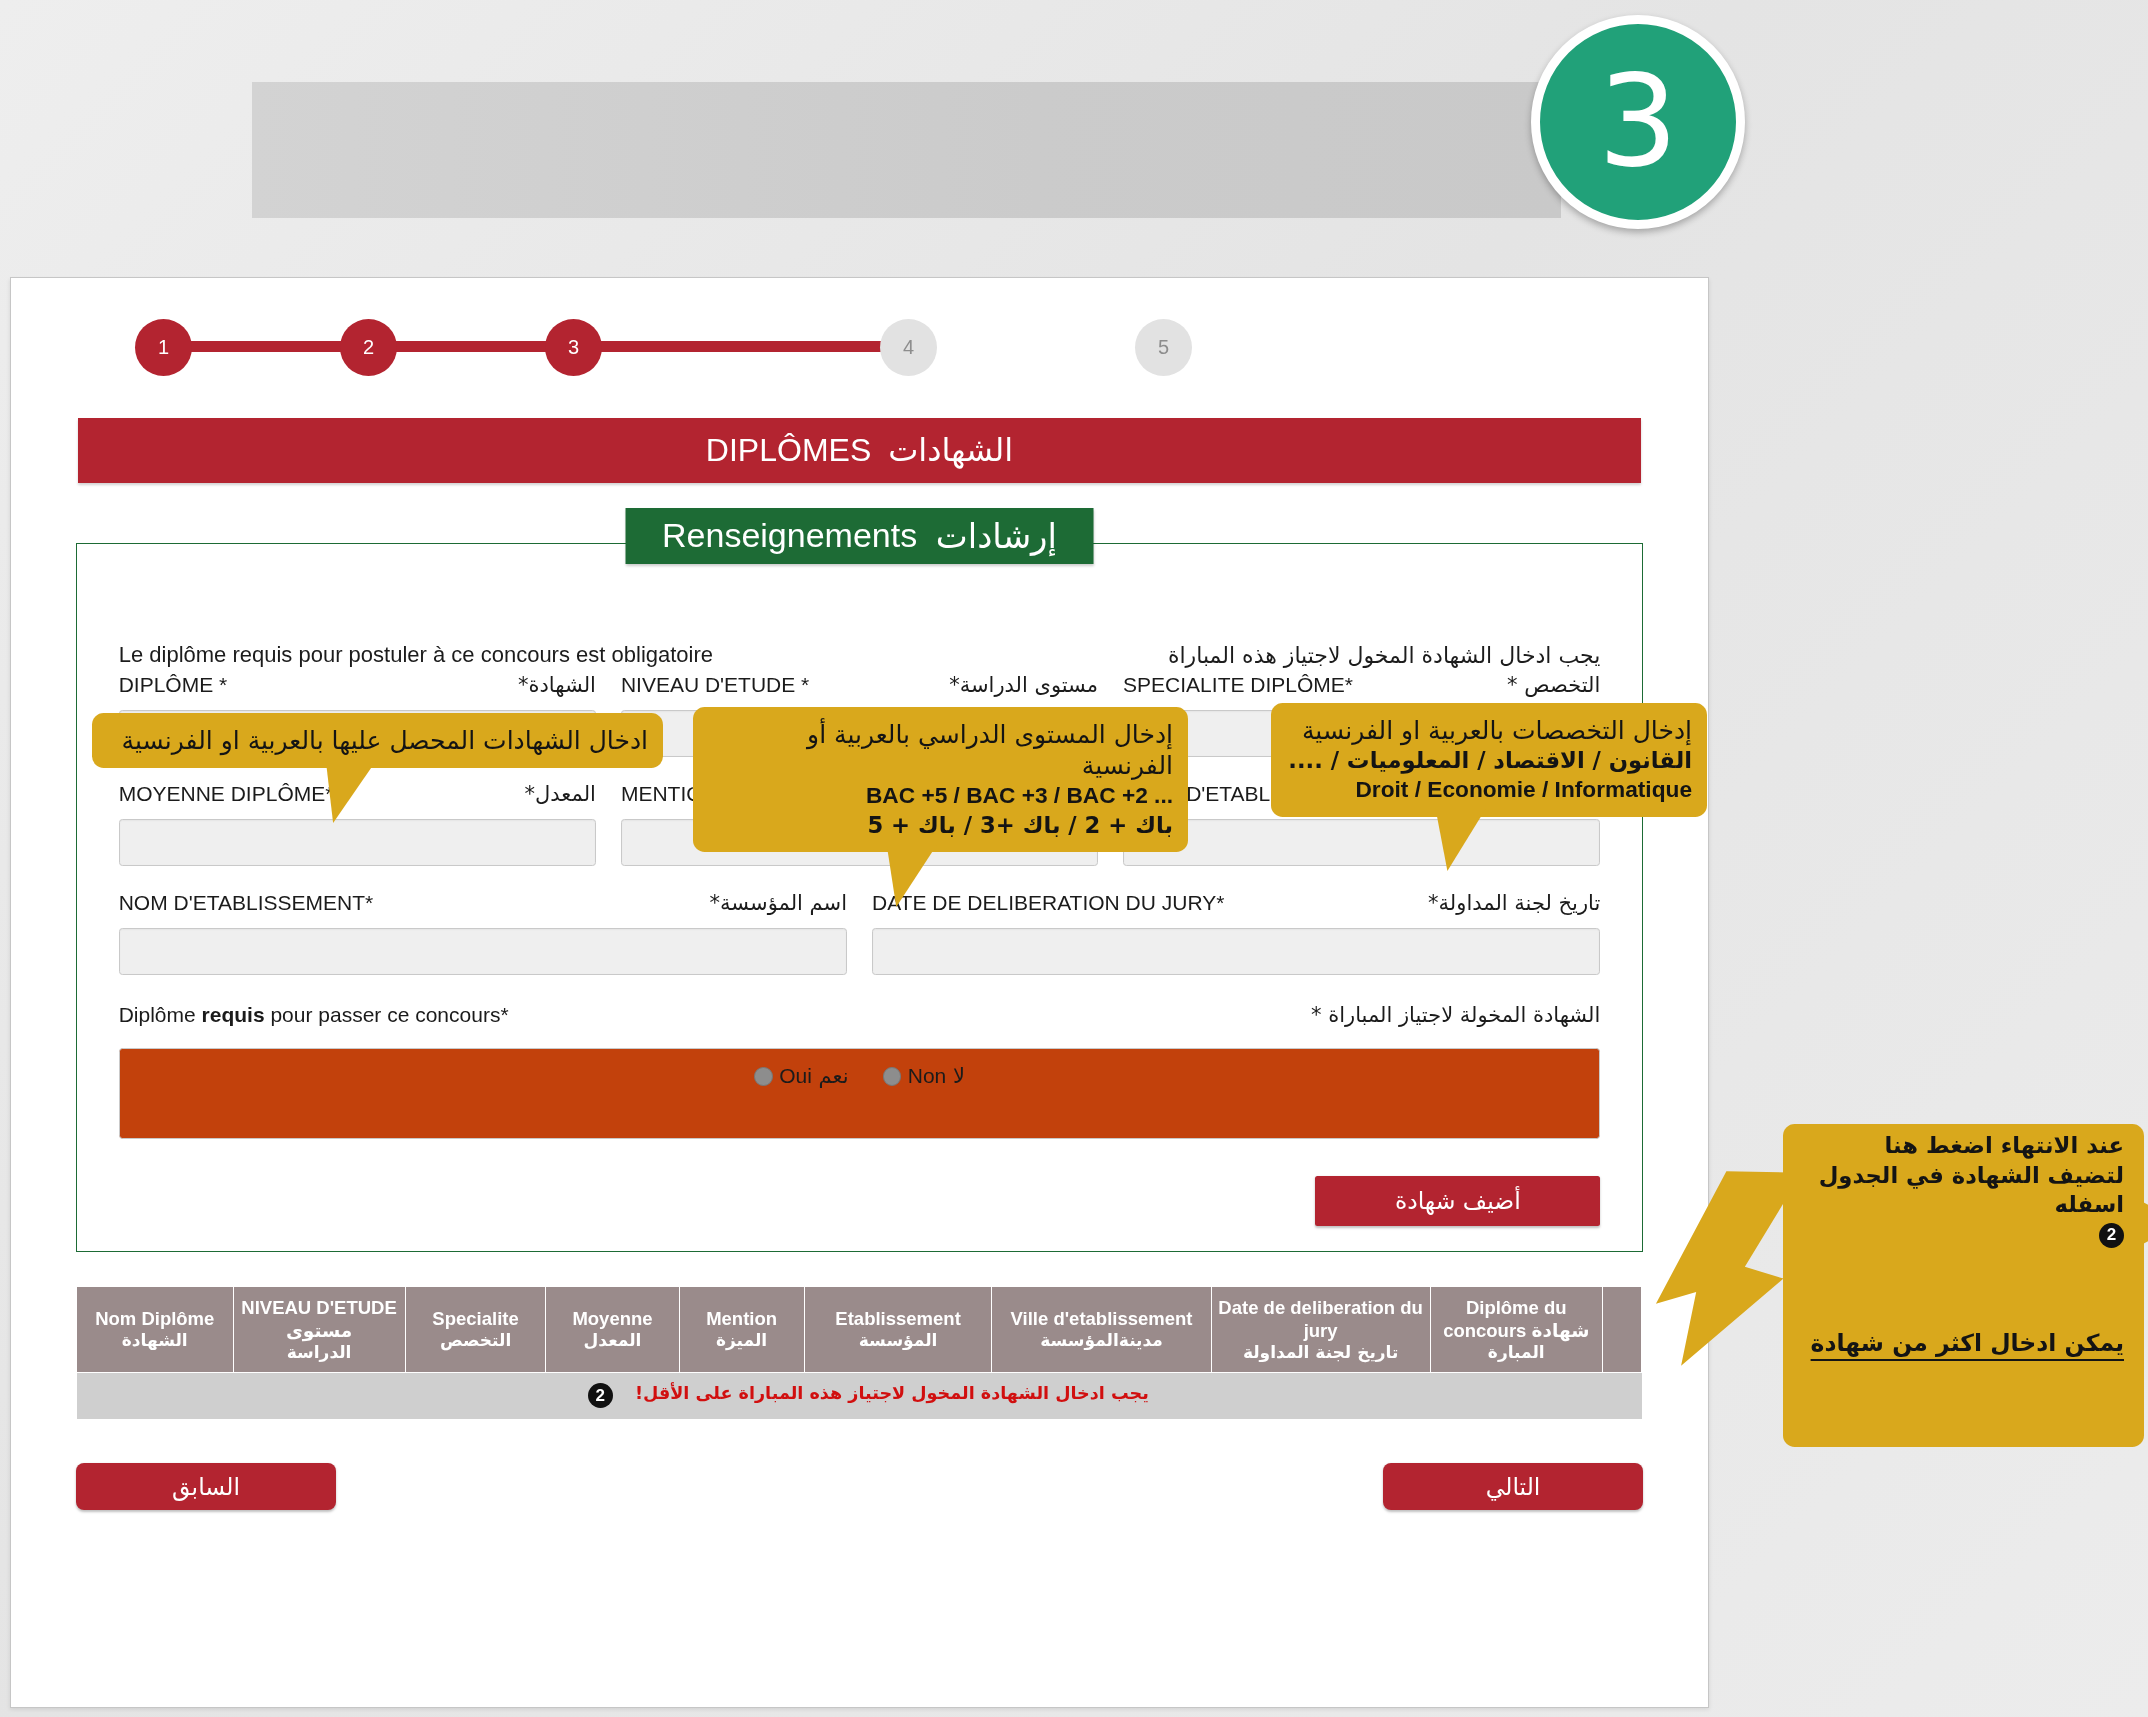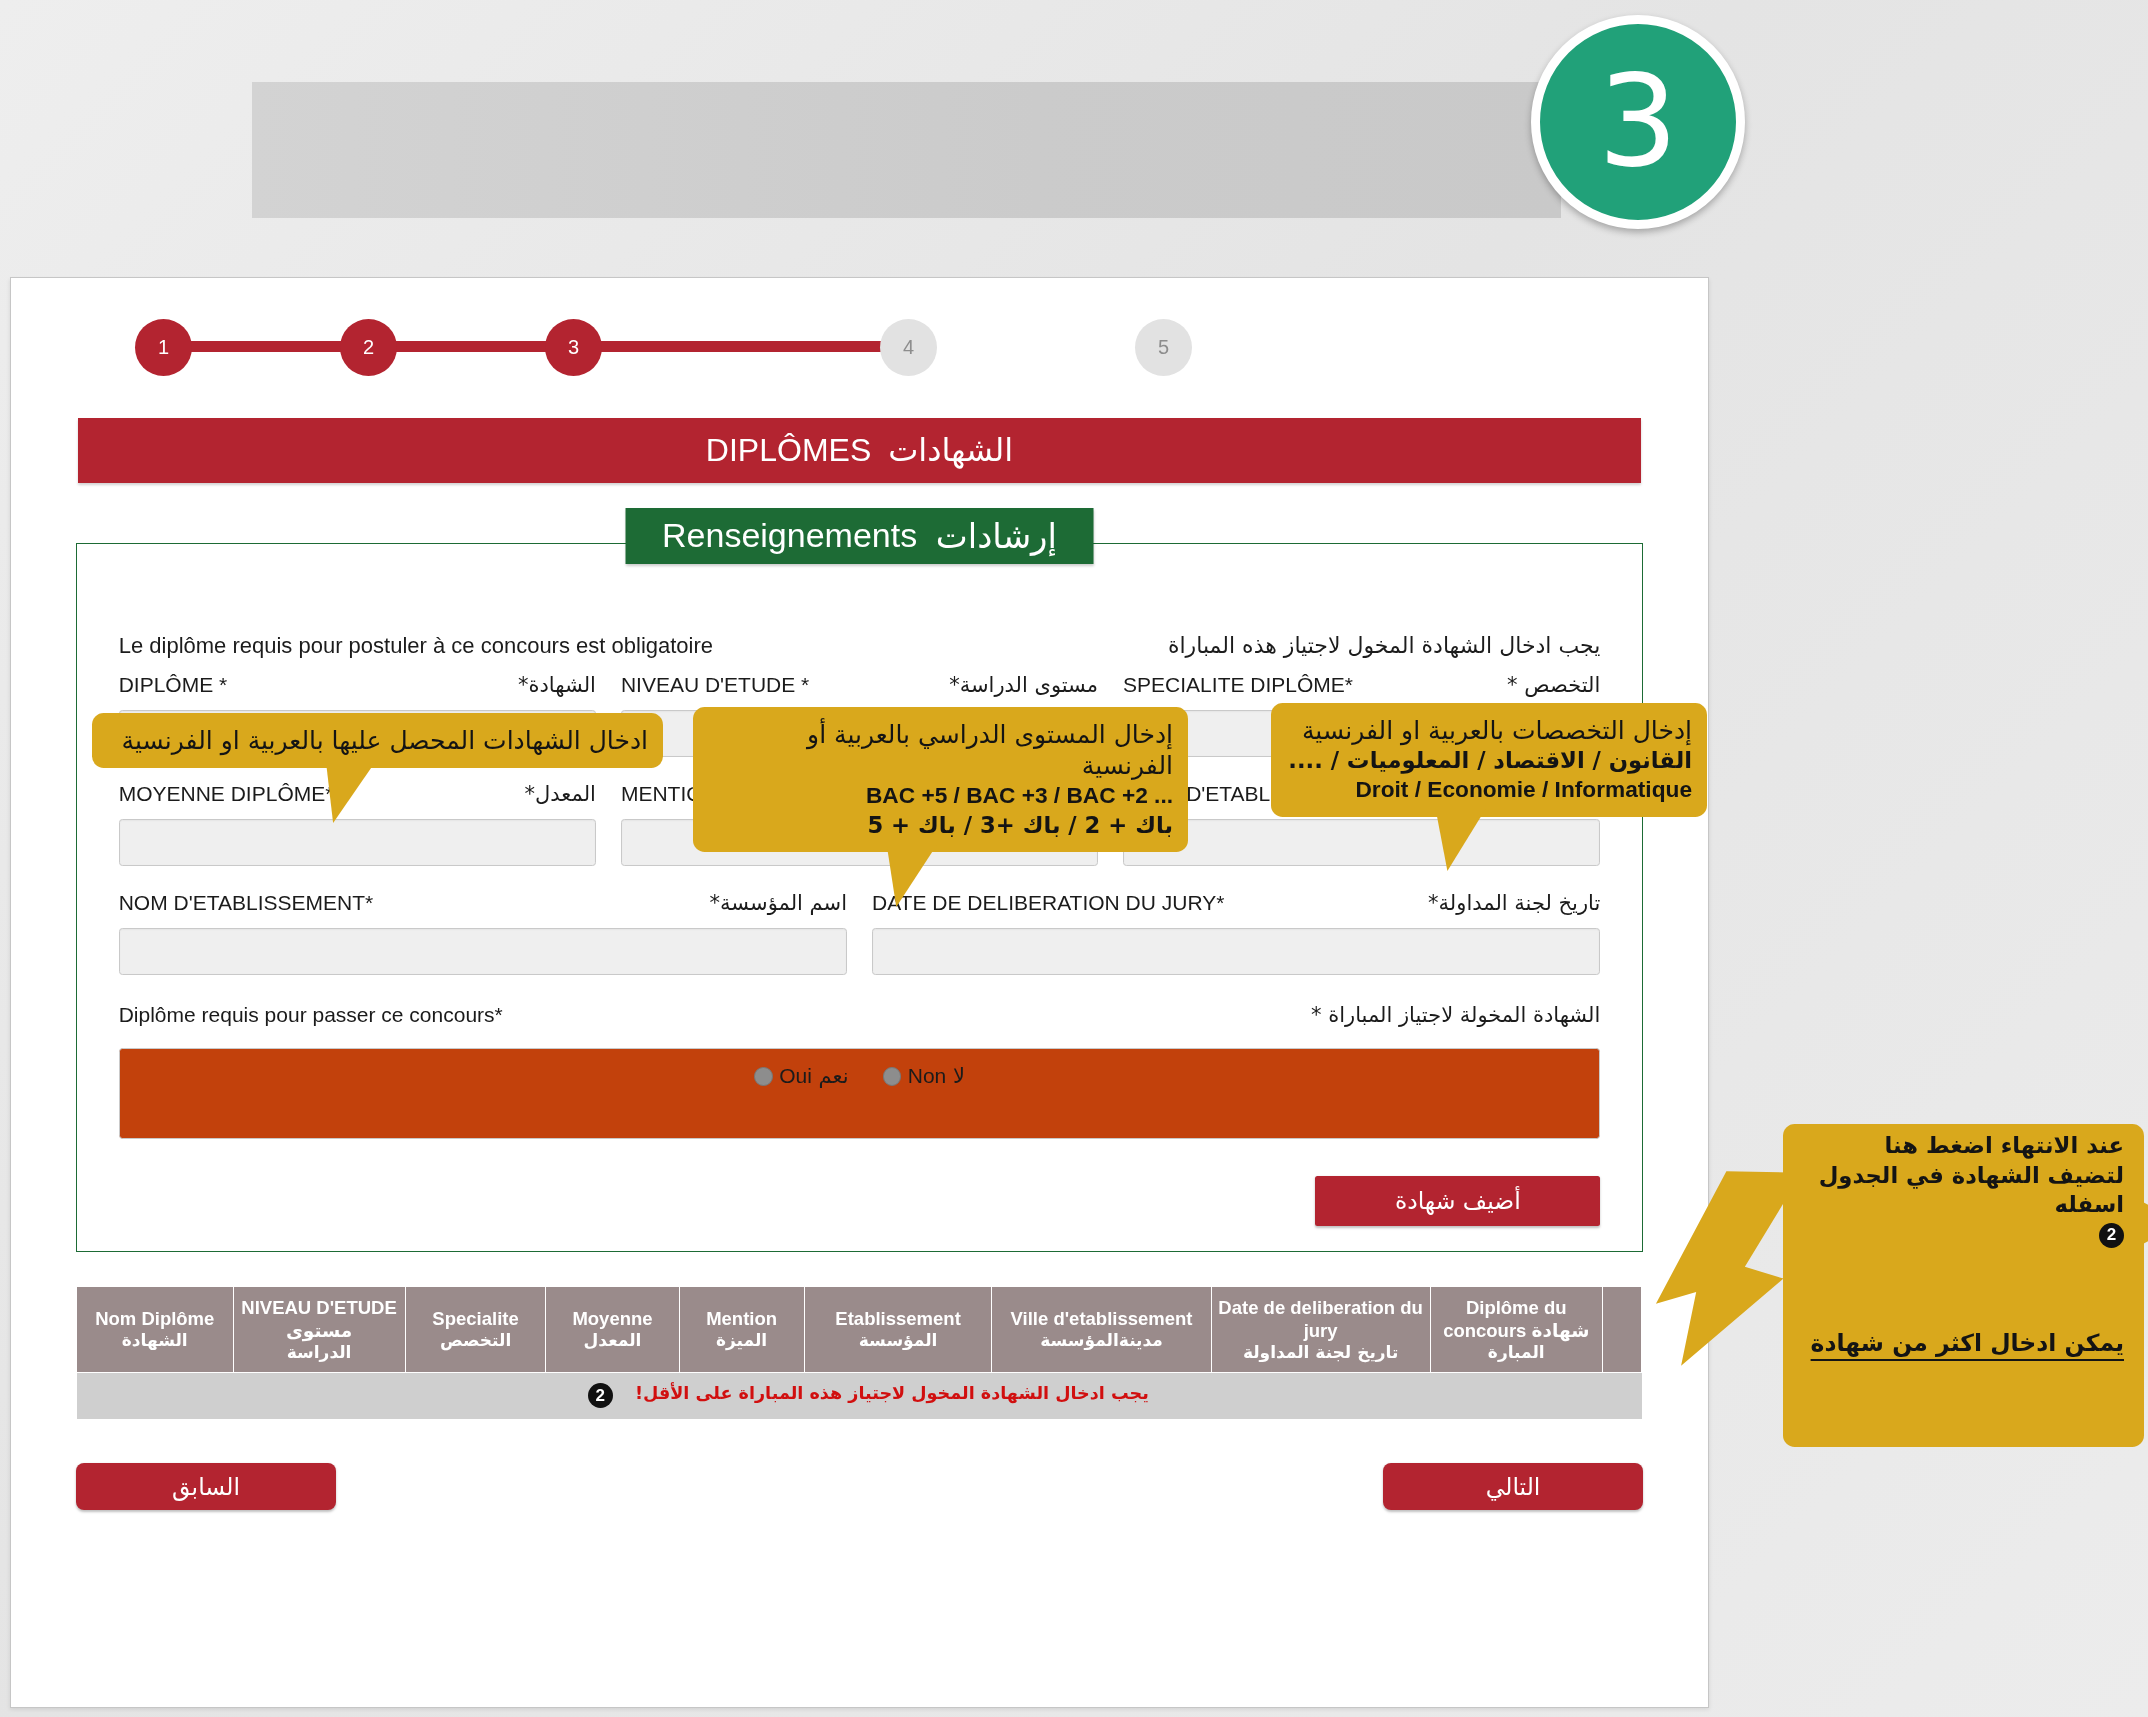--- a/index.html
+++ b/index.html
@@ -118,37 +118,37 @@
     font-size: 34px;
     display: flex; align-items: center; gap: 18.5px;
     direction: rtl;
     white-space: nowrap;
     font-family: "DejaVu Sans", sans-serif;
     box-shadow: 0 1.7px 2.5px rgba(0,0,0,.2);
   }
   #renseignements-legend .fr { font-family: "Liberation Sans", sans-serif; }
 
   .notes-row {
-    display: flex; align-items: center; justify-content: space-between;
+    display: flex; align-items: flex-end; justify-content: space-between;
     padding: 28.5px 11.7px 0 11.7px;
     height: 72px;
   }
   .note-fr { font-size: 22px; color: #1c1c1c; }
   .note-ar { font-size: 22px; color: #1c1c1c; direction: rtl; font-family: "DejaVu Sans", sans-serif; }
 
   
   .form-row { display: flex; gap: 25px; padding: 0 11.7px; margin-top: 5px; }
   .field { flex: 1 1 0; }
   .field.wide2 { flex: 1.0 1 0; }
   .field-labels {
     display: flex; justify-content: space-between; align-items: baseline;
     height: 37px;
   }
   .lbl-fr { font-size: 21px; color: #1b1b1b; white-space: nowrap; }
-  .lbl-fr b { font-weight: normal; }
+  .lbl-fr b { font-weight: bold; }
   .lbl-ar {
     font-size: 21px; color: #1b1b1b; direction: rtl;
     font-family: "DejaVu Sans", sans-serif; white-space: nowrap;
   }
   .field-input {
     width: 100%; height: 47px;
     background: #efefef;
     border: 0.8px solid #c9c9c9;
     border-radius: 3.4px;
     box-shadow: inset 0 0.8px 1.7px rgba(0,0,0,.05);

